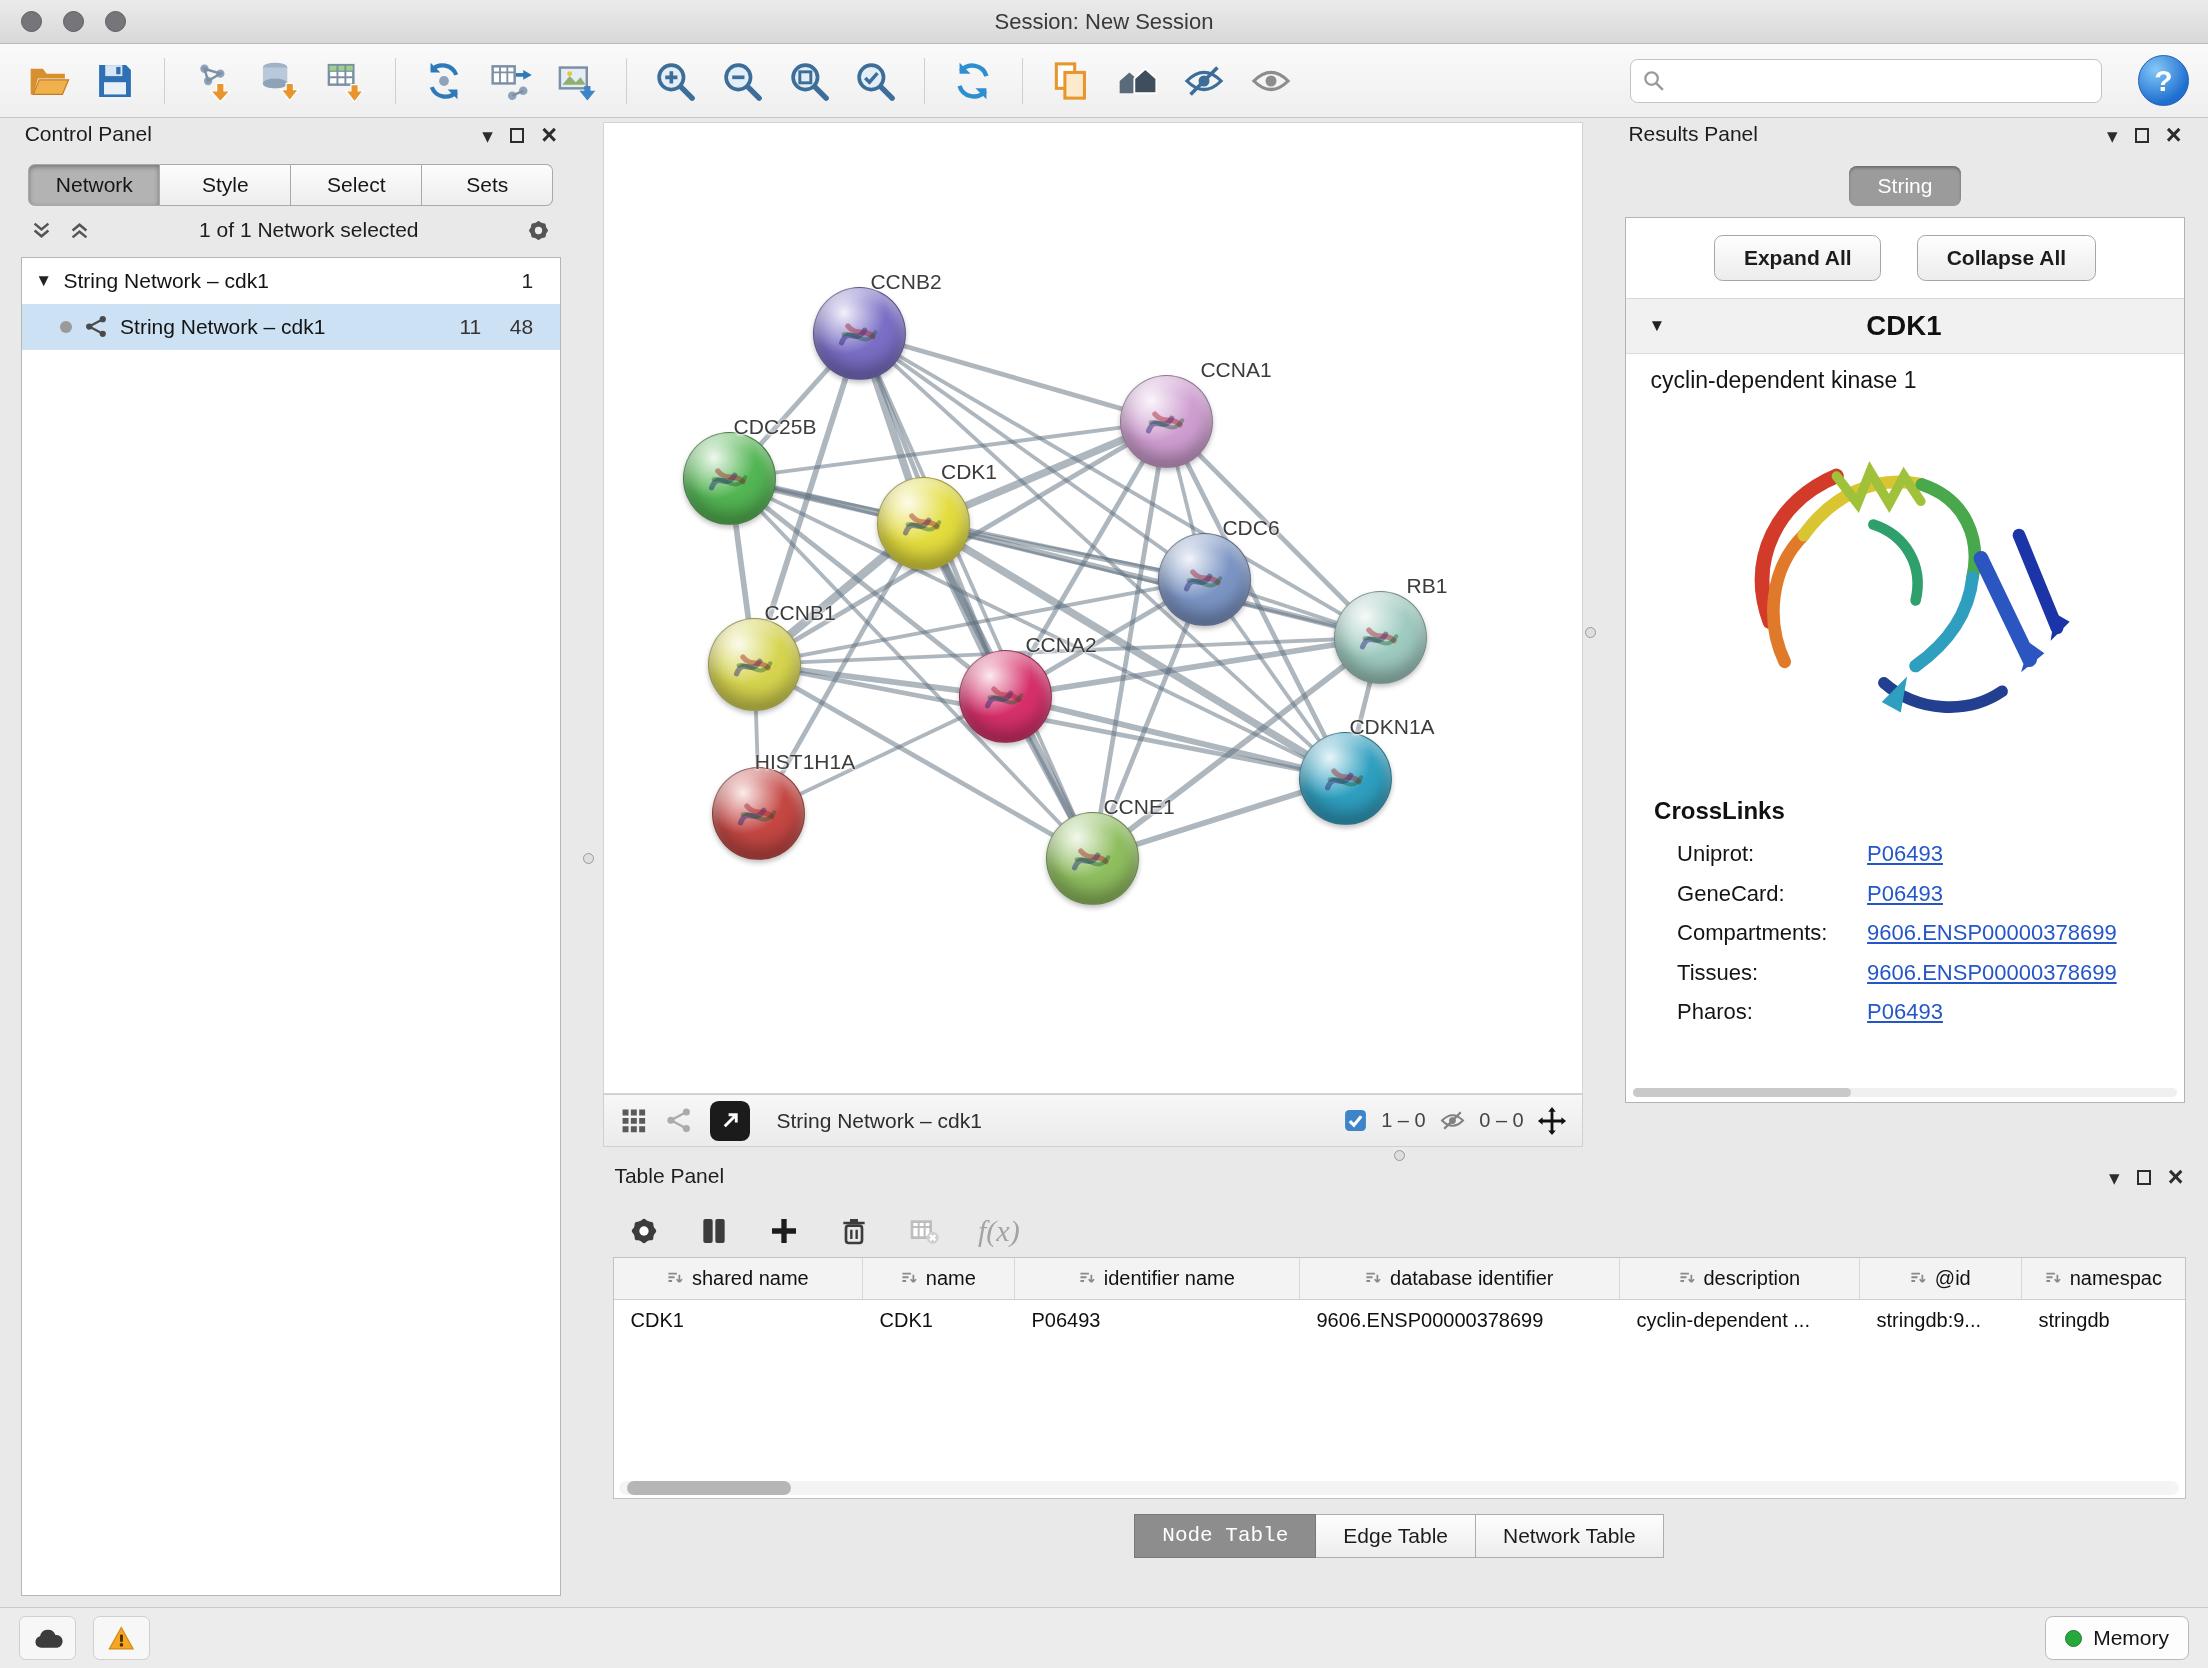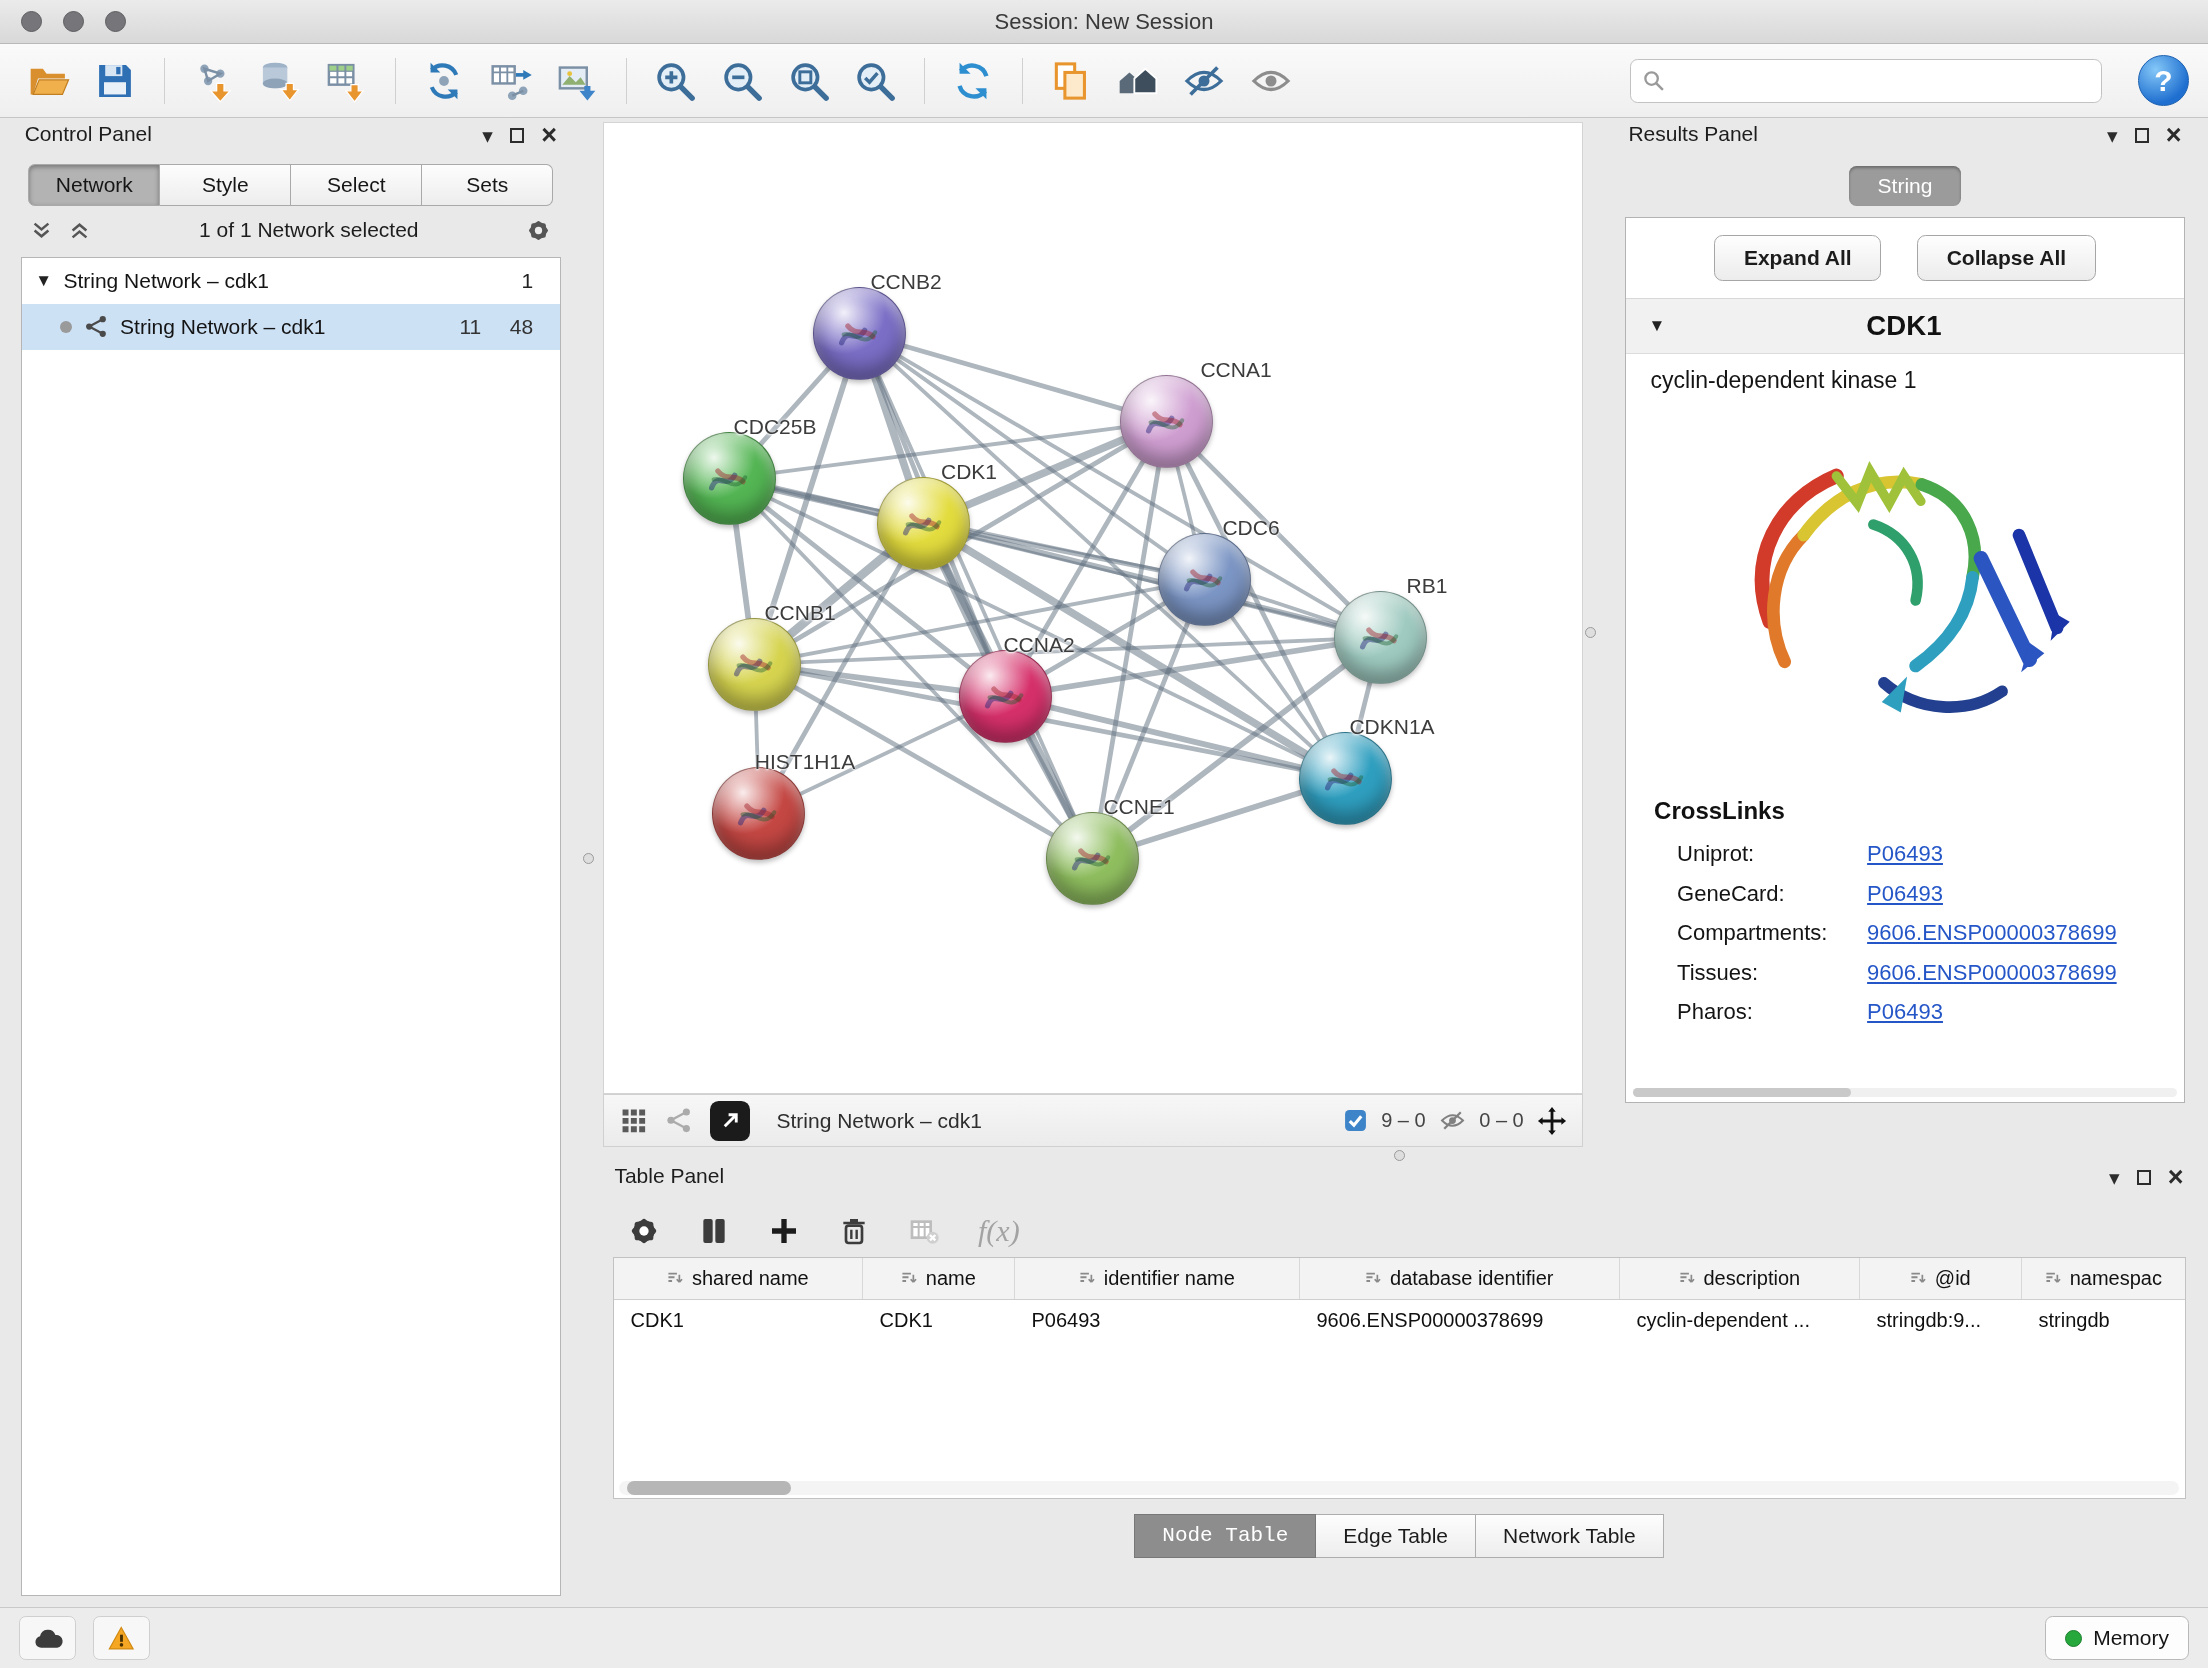--- a/index.html
+++ b/index.html
@@ -462,21 +462,21 @@
           </svg>
         </div>
         <span class="net-label" style="left: 196px; top: 490px;">CCNB1</span>
         <div class="net-node" style="left: 355px; top: 527px; background: radial-gradient(circle at 33% 27%, rgba(255, 255, 255, 0.9), rgba(255, 255, 255, 0) 46%), rgb(214, 48, 106);">
           <svg viewBox="0 0 60 60">
             <path d="M12 38c6-16 14 2 22-12" fill="none" stroke="rgba(30,30,120,.45)" stroke-width="5" stroke-linecap="round"></path>
             <path d="M18 22c8 10 16 2 24 10" fill="none" stroke="rgba(160,30,40,.45)" stroke-width="5" stroke-linecap="round"></path>
             <path d="M14 30c10-4 20 14 30-2" fill="none" stroke="rgba(20,90,40,.4)" stroke-width="4" stroke-linecap="round"></path>
           </svg>
         </div>
-        <span class="net-label" style="left: 435px; top: 522px;">CCNA2</span>
+        <span class="net-label" style="left: 457px; top: 522px;">CCNA2</span>
         <div class="net-node" style="left: 695px; top: 609px; background: radial-gradient(circle at 33% 27%, rgba(255, 255, 255, 0.9), rgba(255, 255, 255, 0) 46%), rgb(47, 159, 192);">
           <svg viewBox="0 0 60 60">
             <path d="M12 38c6-16 14 2 22-12" fill="none" stroke="rgba(30,30,120,.45)" stroke-width="5" stroke-linecap="round"></path>
             <path d="M18 22c8 10 16 2 24 10" fill="none" stroke="rgba(160,30,40,.45)" stroke-width="5" stroke-linecap="round"></path>
             <path d="M14 30c10-4 20 14 30-2" fill="none" stroke="rgba(20,90,40,.4)" stroke-width="4" stroke-linecap="round"></path>
           </svg>
         </div>
         <span class="net-label" style="left: 788px; top: 604px;">CDKN1A</span>
         <div class="net-node" style="left: 108px; top: 644px; background: radial-gradient(circle at 33% 27%, rgba(255, 255, 255, 0.9), rgba(255, 255, 255, 0) 46%), rgb(196, 71, 67);">
           <svg viewBox="0 0 60 60">
@@ -511,21 +511,21 @@
       <svg width="23" height="23" viewBox="0 0 24 24">
           <path d="M6 18L18 6M10 6h8v8" fill="none" stroke="#fff" stroke-width="3"></path>
         </svg>
     </div>
     <span class="nv-title">String Network – cdk1</span>
     <div class="nv-right">
       <svg width="25" height="25" viewBox="0 0 24 24">
           <rect x="2" y="2" width="20" height="20" rx="4" fill="#3d85c8"></rect>
           <path d="M6.5 12.5l4 4 7-8.5" fill="none" stroke="#fff" stroke-width="3"></path>
         </svg>
-      <span>9 – 0</span>
+      <span>1 – 0</span>
       <svg width="27" height="27" viewBox="0 0 36 36">
           <path d="M4 18q14-14 28 0q-14 14-28 0z" fill="none" stroke="#808080" stroke-width="2.6"></path>
           <circle cx="18" cy="18" r="4.5" fill="#808080"></circle>
           <line x1="7" y1="29" x2="29" y2="7" stroke="#808080" stroke-width="3"></line>
         </svg>
       <span>0 – 0</span>
       <svg width="30" height="30" viewBox="0 0 32 32">
           <path d="M16 5v22M5 16h22" stroke="#111" stroke-width="3" stroke-linecap="round"></path>
           <path d="M16 1l4 5h-8zM16 31l4-5h-8zM1 16l5-4v8zM31 16l-5-4v8z" fill="#111"></path>
         </svg>

